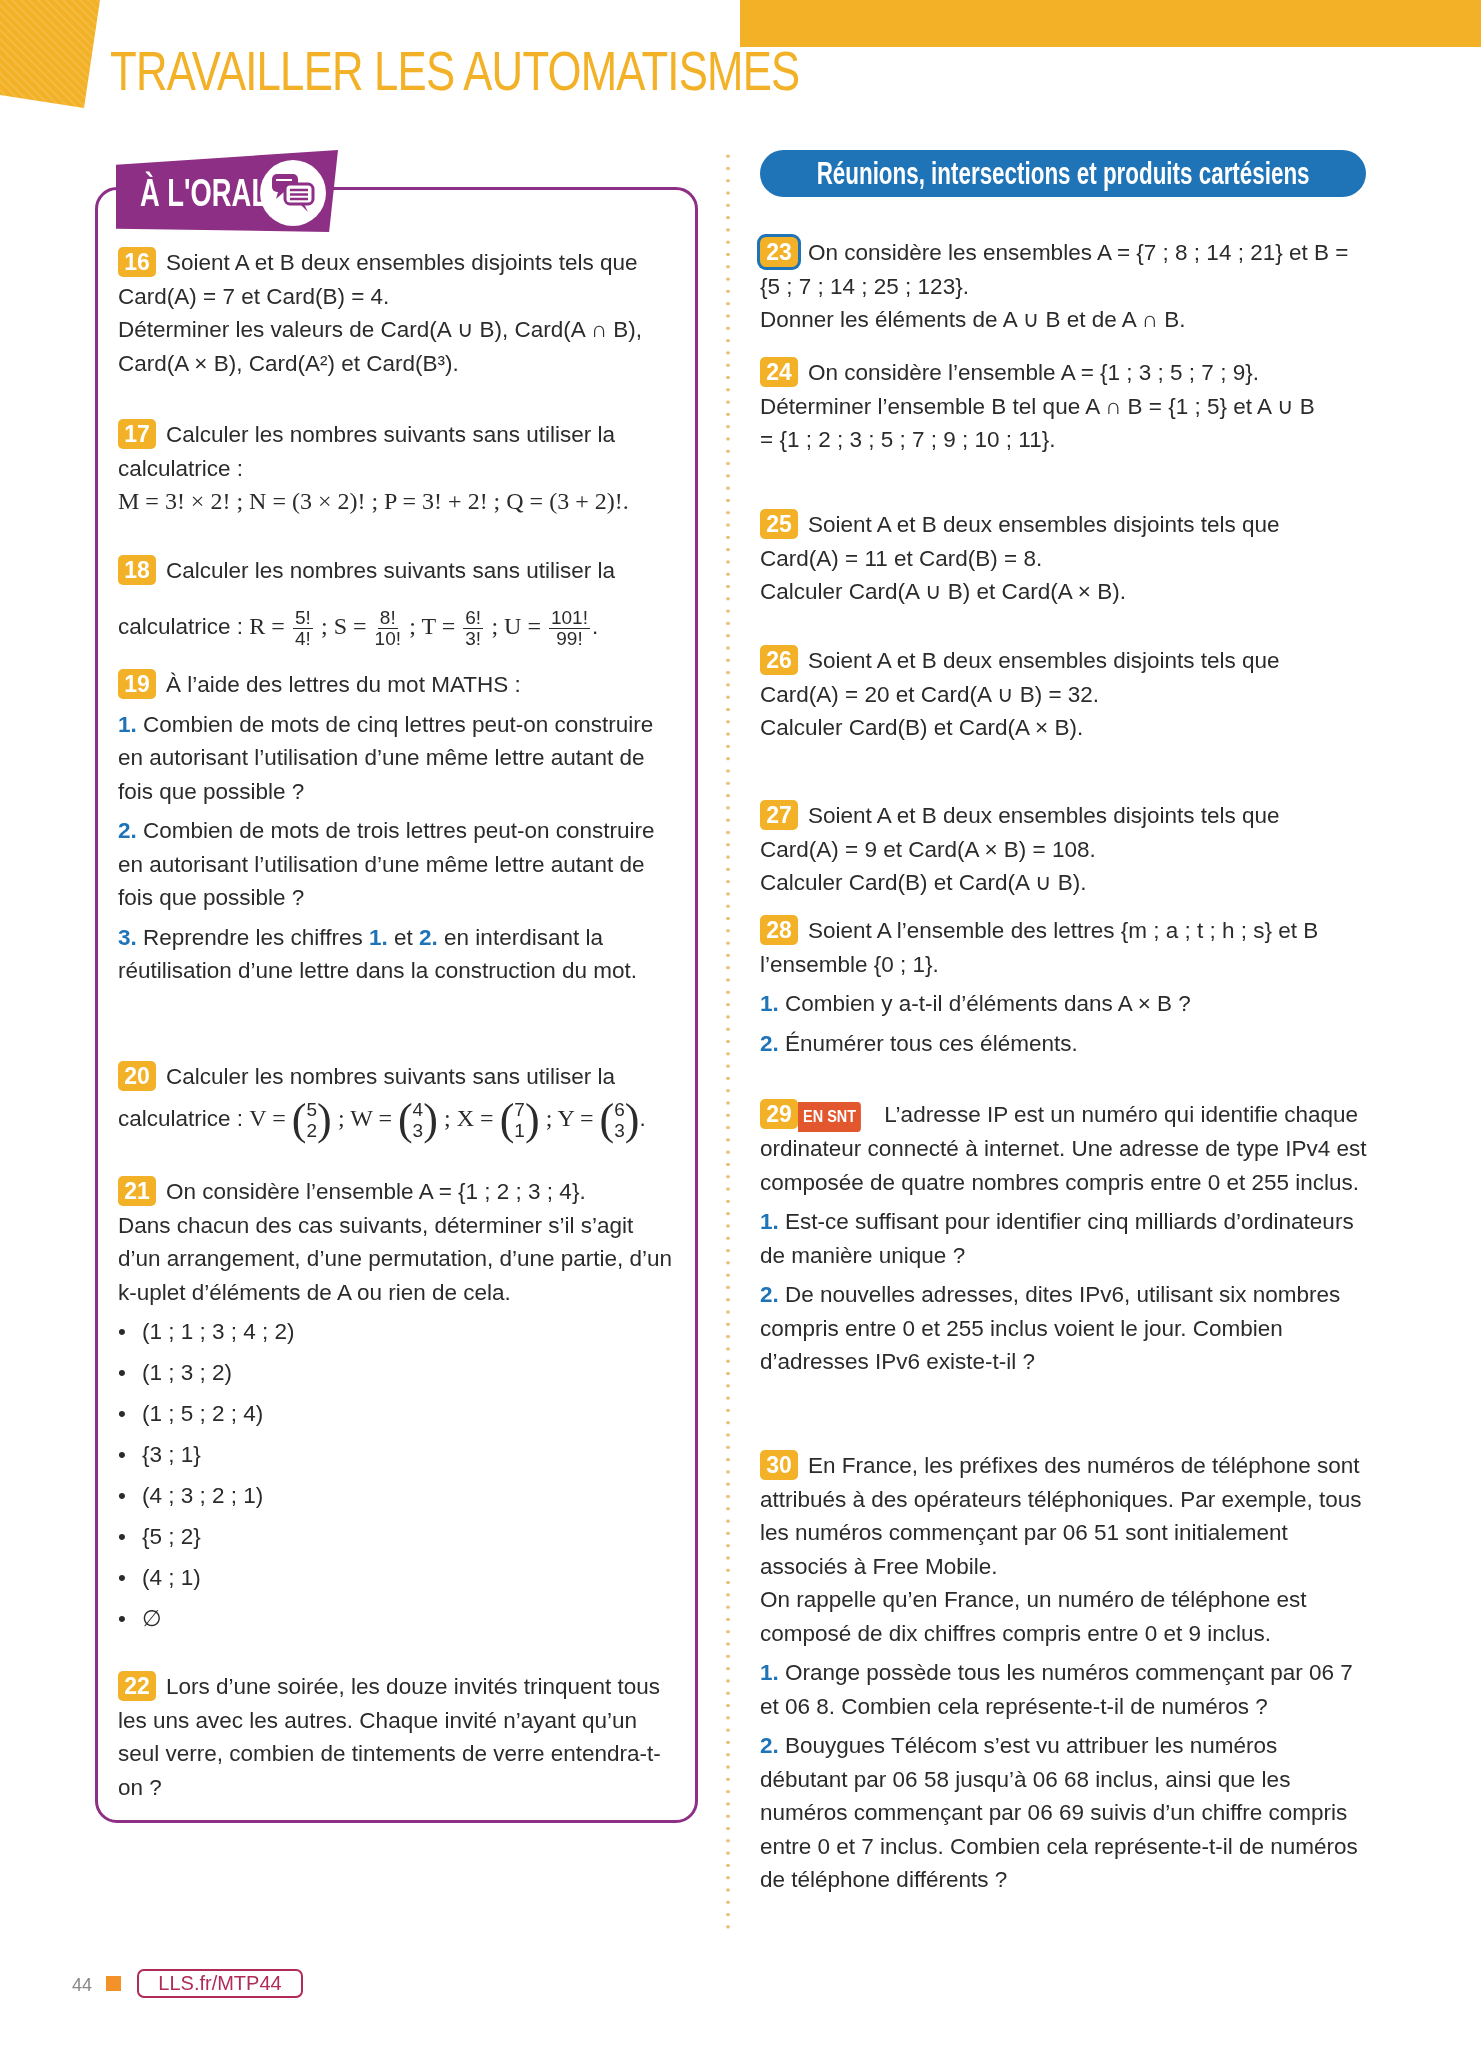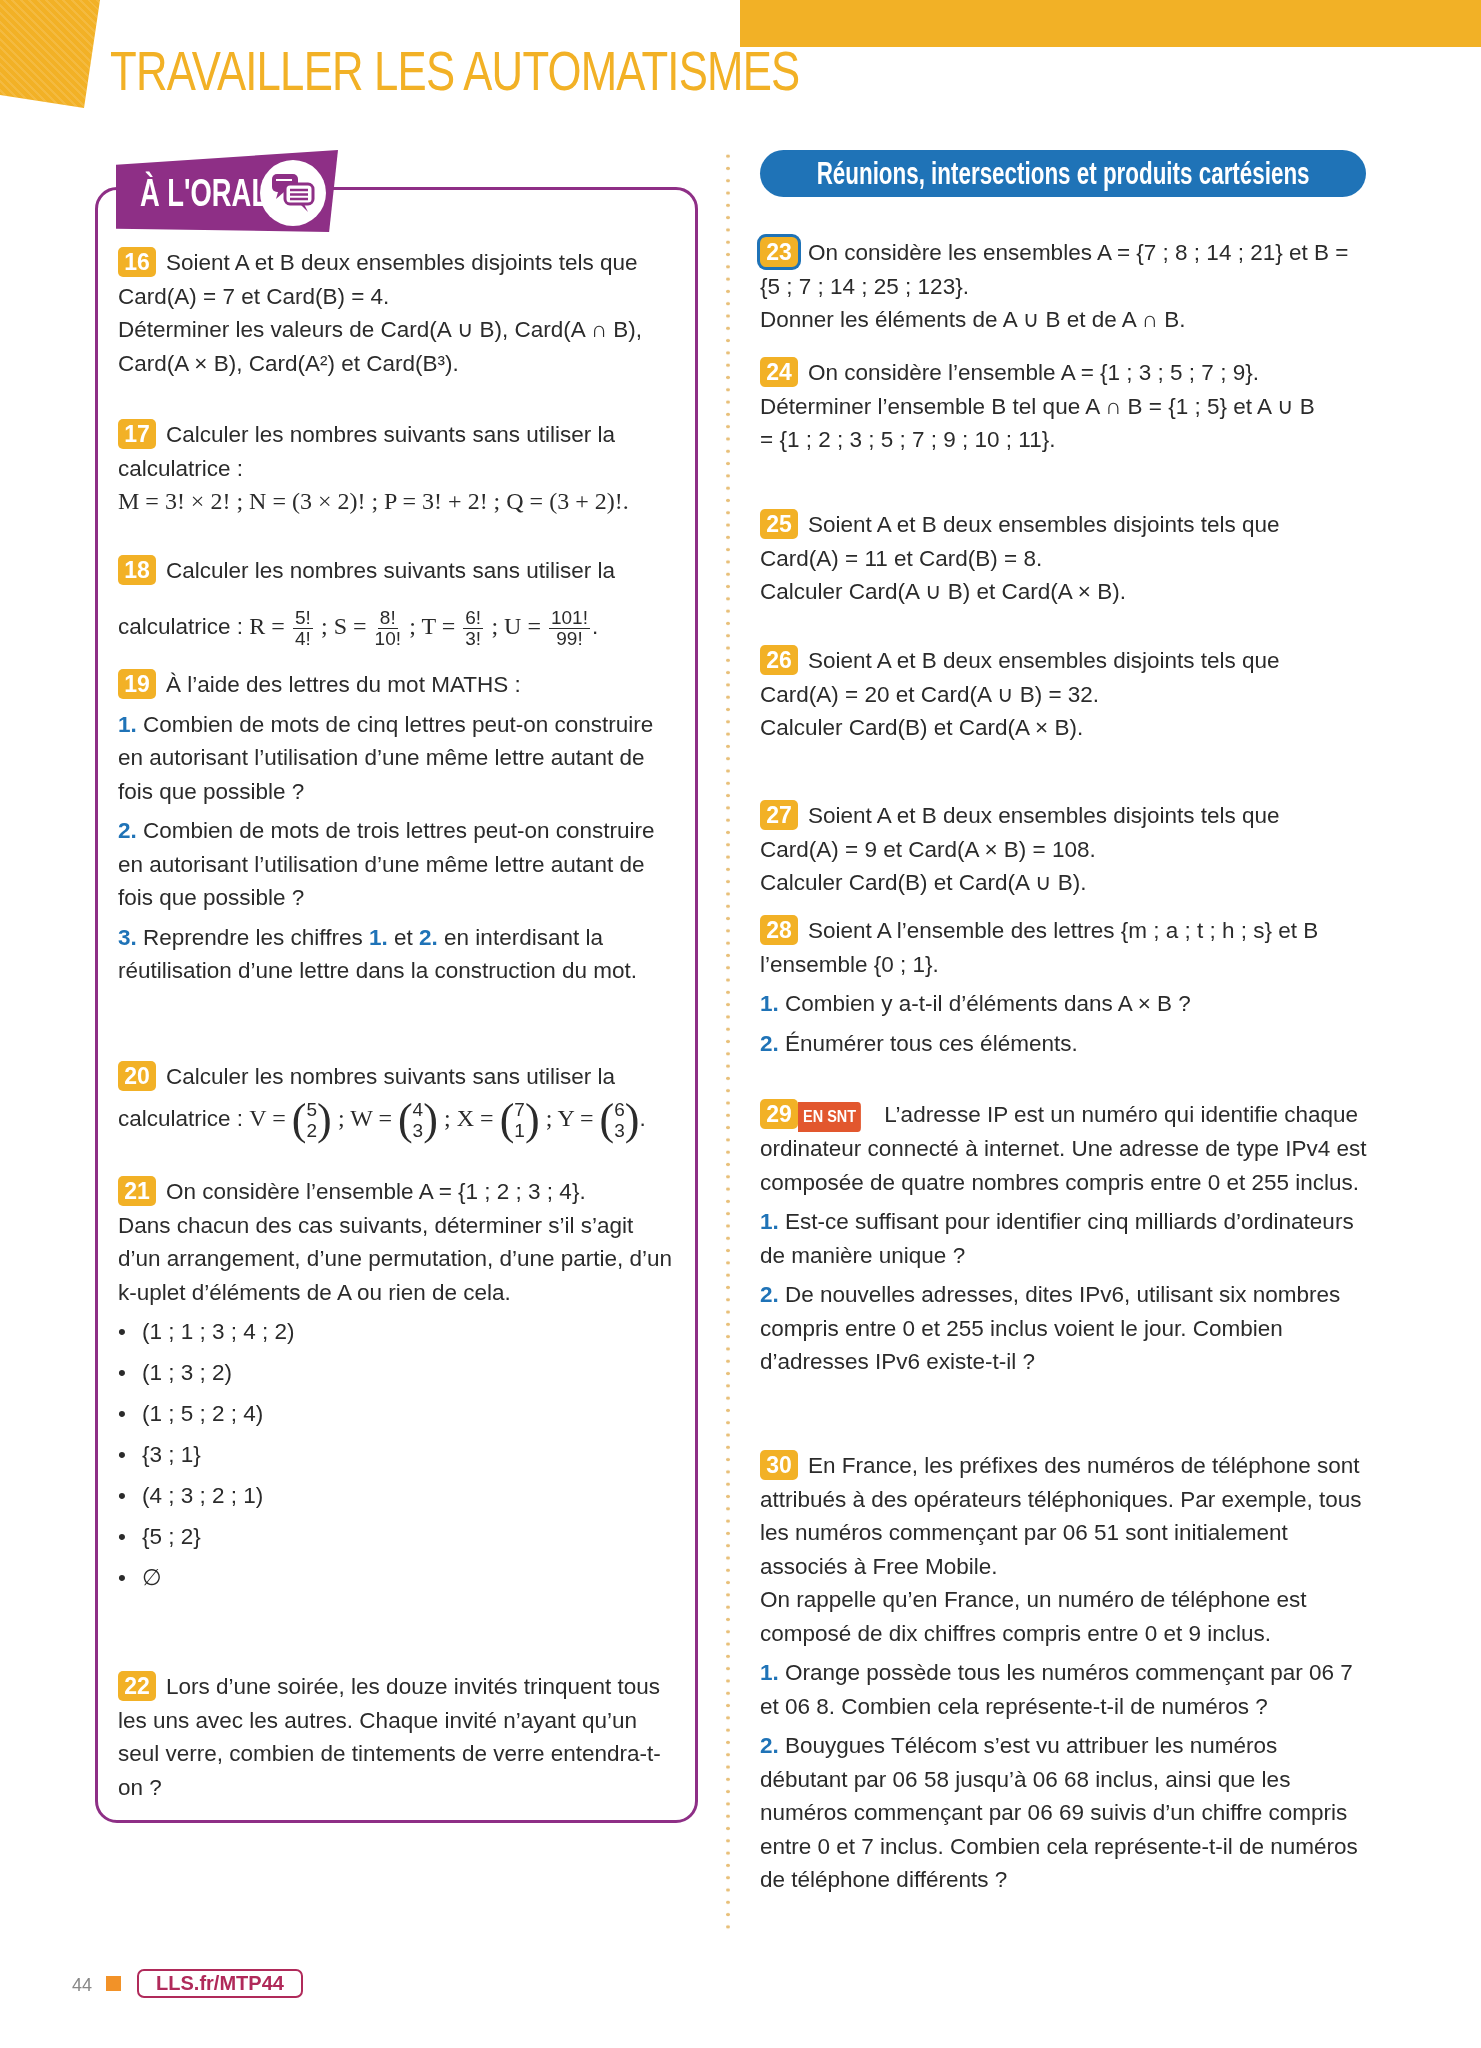--- a/index.html
+++ b/index.html
@@ -84,21 +84,21 @@
     display: flex; align-items: center; justify-content: center;
   }
   .section-header span {
     color: #fff; font-size: 32px; font-weight: bold; transform: scaleX(0.7); white-space: nowrap;
   }
 
   .footer-page { position: absolute; left: 72px; top: 1975px; font-size: 18px; color: #888; }
   .footer-square { position: absolute; left: 106px; top: 1976px; width: 15px; height: 15px; background: #f29228; }
   .footer-link {
     position: absolute; left: 137px; top: 1969px; width: 166px; height: 29px;
-    border: 2px solid #b02a5a; border-radius: 7px; color: #b02a5a; font-weight: bold;
+    border: 2px solid #b02a5a; border-radius: 7px; color: #b02a5a; font-weight: normal;
     font-size: 20px; display: flex; align-items: center; justify-content: center;
   }
 </style>
 </head>
 <body>
 
 <div class="corner-deco"></div>
 <div class="top-band"></div>
 <div class="page-title">TRAVAILLER LES AUTOMATISMES</div>
 
@@ -202,20 +202,21 @@
   <div class="ex" style="top:1175px; width:560px;">
     <p><span class="num">21</span><span>On considère l’ensemble A = {1 ; 2 ; 3 ; 4}.</span></p>
     <p>Dans chacun des cas suivants, déterminer s’il s’agit d’un arrangement, d’une permutation, d’une partie, d’un k-uplet d’éléments de A ou rien de cela.</p>
     <ul class="bullets" style="margin-top:2px;">
       <li>(1 ; 1 ; 3 ; 4 ; 2)</li>
       <li>(1 ; 3 ; 2)</li>
       <li>(1 ; 5 ; 2 ; 4)</li>
       <li>{3 ; 1}</li>
       <li>(4 ; 3 ; 2 ; 1)</li>
       <li>{5 ; 2}</li>
+      <li>(4 ; 1)</li>
       <li>∅</li>
     </ul>
   </div>
 
   <div class="ex" style="top:1670px; width:560px;">
     <p><span class="num">22</span><span>Lors d’une soirée, les douze invités trinquent tous les uns avec les autres. Chaque invité n’ayant qu’un seul verre, combien de tintements de verre entendra-t-on ?</span></p>
   </div>
 </div>
 
 <div class="divider"></div>

